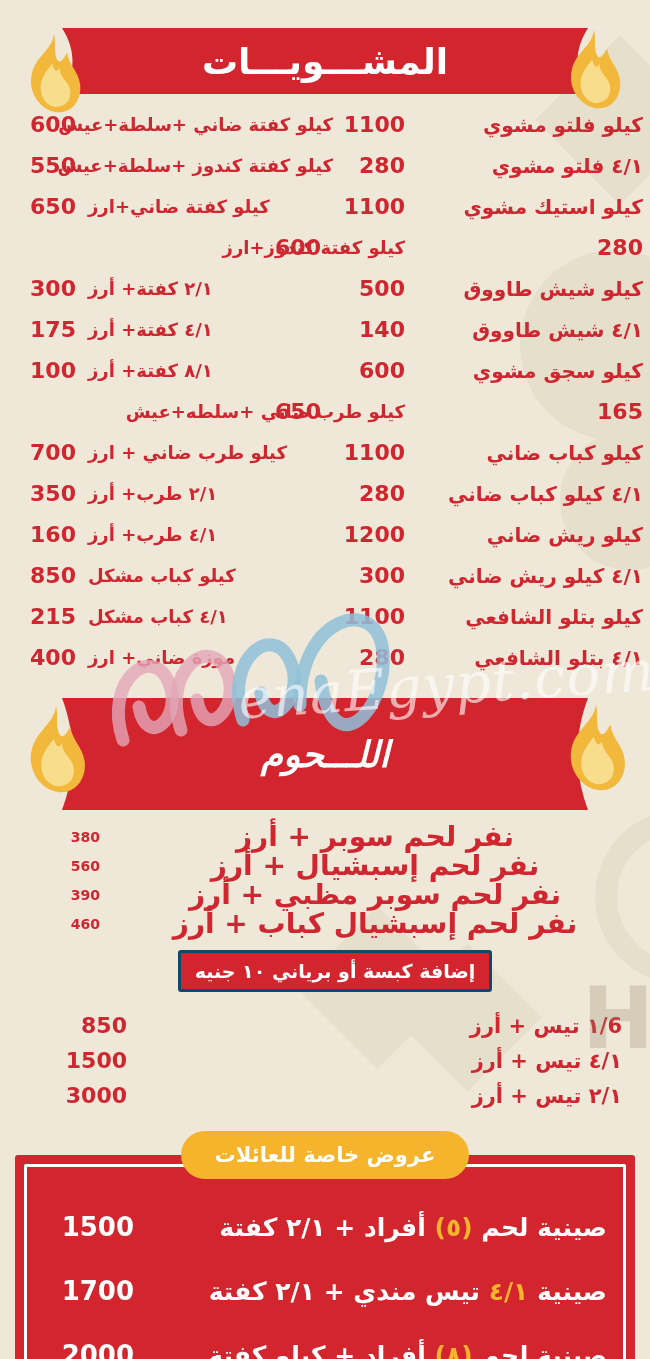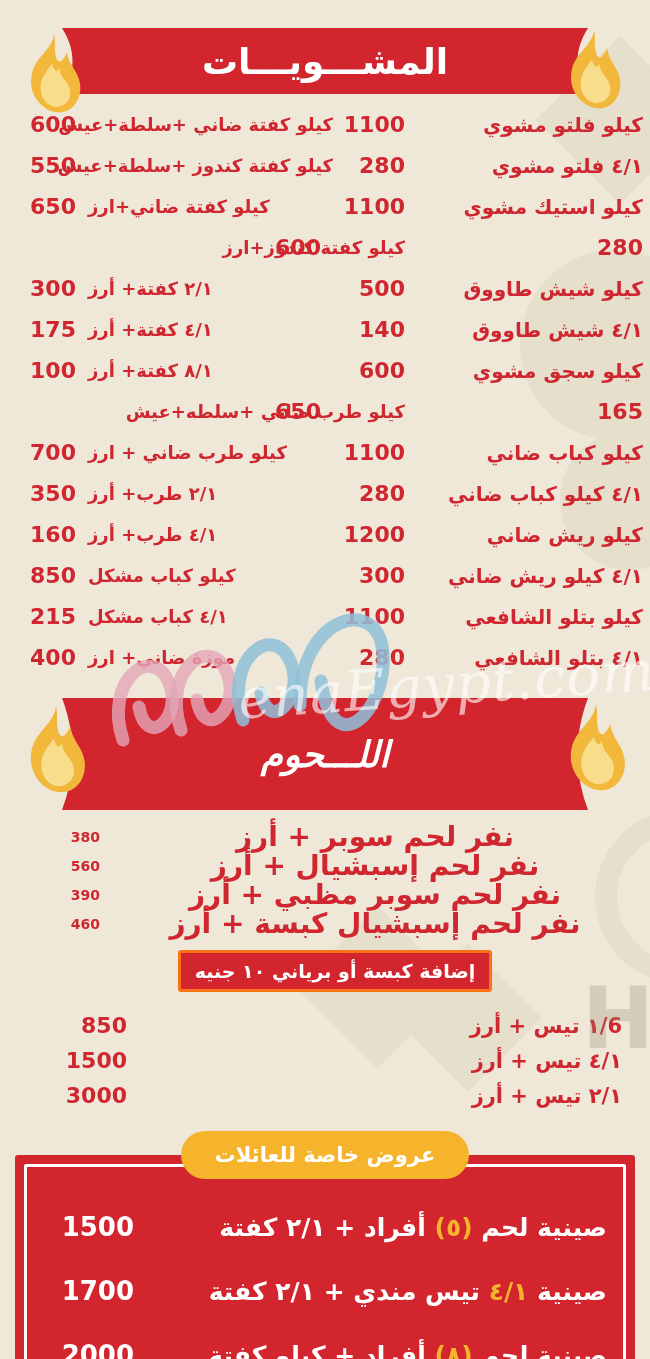--- a/index.html
+++ b/index.html
@@ -46,21 +46,21 @@
   .gp-l{font-size:22px;text-align:start;padding-inline-start:12px;}
   
   .meat-rows{margin-top:10px;direction:rtl;}
   .meat-row{display:grid;grid-template-columns:536px 107px;align-items:center;
     height:29px;padding-right:7px;direction:rtl;}
   .mi{font-size:28px;text-align:center;white-space:nowrap;}
   .mp{font-size:14px;text-align:start;padding-inline-start:7px;}
   
   .note-badge{
     width:fit-content;margin:14px auto 0 auto;transform:translateX(10px);
-    background:#d3252e;border:3px solid #f97316;border-radius:3px;
+    background:#d3252e;border:3px solid #0c4a6e;border-radius:3px;
     color:#fff;font-weight:bold;font-size:19px;padding:7px 14px;direction:rtl;
   }
   
   .tes-rows{margin-top:16px;direction:rtl;}
   .tes-row{display:grid;grid-template-columns:493px 122px;align-items:center;
     height:35px;padding-right:28px;direction:rtl;}
   .ti{font-size:21px;text-align:start;white-space:nowrap;}
   .tp{font-size:22px;text-align:start;padding-inline-start:2px;}
   
   .family-badge{
@@ -240,21 +240,21 @@
     </div>
     <div class="meat-row">
       <div class="red-txt mi">نفر لحم إسبشيال + أرز</div>
       <div class="red-txt mp">560</div>
     </div>
     <div class="meat-row">
       <div class="red-txt mi">نفر لحم سوبر مظبي + أرز</div>
       <div class="red-txt mp">390</div>
     </div>
     <div class="meat-row">
-      <div class="red-txt mi">نفر لحم إسبشيال كبسة + أرز</div>
+      <div class="red-txt mi">نفر لحم إسبشيال كباب + أرز</div>
       <div class="red-txt mp">460</div>
     </div>
   </div>
 
   <div class="note-badge">إضافة كبسة أو برياني ١٠ جنيه</div>
 
   <div class="tes-rows">
     <div class="tes-row">
       <div class="red-txt ti">6/١ تيس + أرز</div>
       <div class="red-txt tp">850</div>

